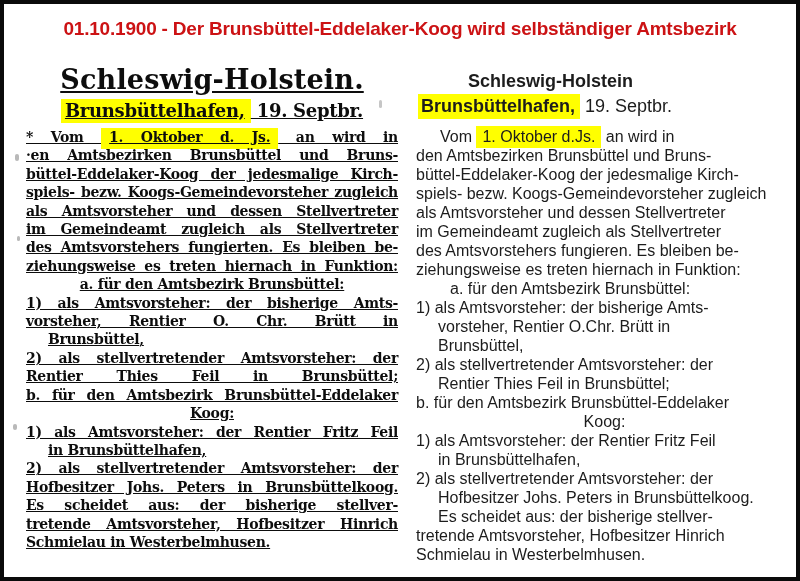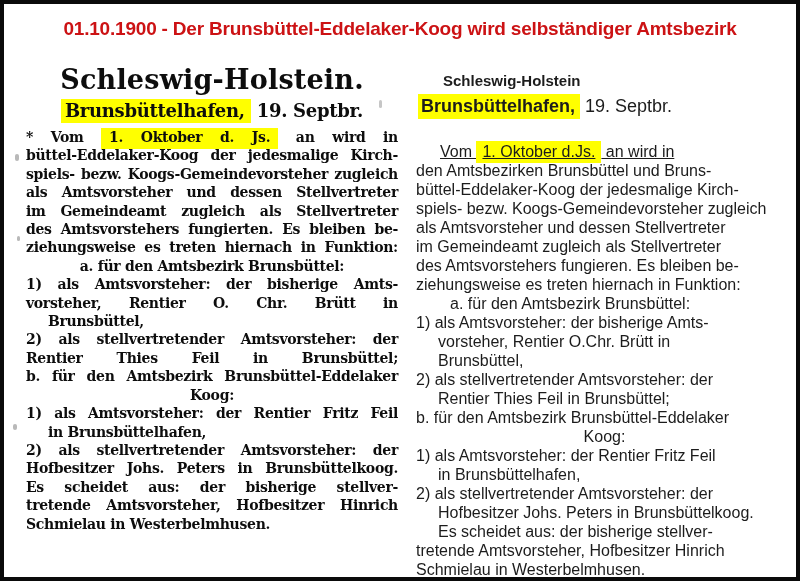--- a/index.html
+++ b/index.html
@@ -13,20 +13,21 @@
     position:absolute;top:14px;left:0;width:100%;text-align:center;
     font-family:"Liberation Sans",sans-serif;font-weight:bold;
     font-size:19px;letter-spacing:-0.2px;color:var(--title-color,#cc1214);
     white-space:nowrap;
   }
   
   .scan{
     position:absolute;left:22px;top:60px;width:372px;
     font-family:"DejaVu Serif",serif;font-weight:bold;color:#0d0d0d;
     letter-spacing:-0.3px;
+    text-decoration:underline;
   }
   .scan .heading{
     text-align:center;font-size:27px;line-height:32px;margin-bottom:4px;
     letter-spacing:0.2px;
   }
   .scan .dateline{
     text-align:center;font-size:18px;line-height:22px;margin-bottom:6px;
     white-space:nowrap;
   }
   .scan .dateline .place{background:var(--hl,#ffff00);padding:1px 6px 2px 4px;}
@@ -39,27 +40,27 @@
   .scan .c-ci{margin-left:22px;text-align-last:left;}
   .scan .c-sub{text-align-last:center;}
   .scan .c-center{text-align-last:center;}
   .scan .c-plain{text-align-last:left;}
   
   .trans{
     position:absolute;left:412px;top:64px;width:377px;
     font-family:"Liberation Sans",sans-serif;color:#1c1c1c;
   }
   .trans .heading{
-    font-weight:bold;font-size:15px;line-height:26px;margin-left:27px;
+    font-weight:bold;font-size:18px;line-height:26px;margin-left:52px;
     white-space:nowrap;
   }
   .trans .dateline{font-size:18px;line-height:24px;margin-left:2px;white-space:nowrap;}
   .trans .dateline .place{font-weight:bold;background:var(--hl,#ffff00);padding:2px 5px 3px 3px;}
   .trans .ln{font-size:16px;line-height:19px;white-space:nowrap;}
-  .trans .opening{margin-top:24px;padding-left:24px;text-decoration:underline;}
+  .trans .opening{margin-top:9px;padding-left:24px;}
   .trans .opening .hl{background:var(--hl,#ffff00);padding:2px 6px 3px 6px;}
   .trans .c-ind{margin-left:22px;}
   .trans .c-sub{margin-left:34px;}
   .trans .c-center{text-align:center;white-space:normal;}
   
   .speck{position:absolute;background:#b9b9b9;border-radius:2px;}
   .s1{left:11px;top:150px;width:4px;height:7px;}
   .s2{left:13px;top:232px;width:3px;height:5px;}
   .s3{left:9px;top:420px;width:4px;height:6px;}
   .s4{left:375px;top:96px;width:3px;height:8px;background:#c6c6c6;}
@@ -69,20 +70,21 @@
 
 <div id="page">
 
   <div class="headline">01.10.1900 - Der Brunsbüttel-Eddelaker-Koog wird selbständiger Amtsbezirk</div>
 
   <div class="scan">
     <div class="heading">Schleswig-Holstein.</div>
     <div class="dateline"><span class="place">Brunsbüttelhafen,</span><span> 19. Septbr.</span></div>
     <div class="ln opening"><span>* Vom </span><span class="hl">1. Oktober d. Js.</span><span> an wird in</span></div>
     <div>
+        <div class="ln">·en Amtsbezirken Brunsbüttel und Bruns-</div>
         <div class="ln">büttel-Eddelaker-Koog der jedesmalige Kirch-</div>
         <div class="ln">spiels- bezw. Koogs-Gemeindevorsteher zugleich</div>
         <div class="ln">als Amtsvorsteher und dessen Stellvertreter</div>
         <div class="ln">im Gemeindeamt zugleich als Stellvertreter</div>
         <div class="ln">des Amtsvorstehers fungierten. Es bleiben be-</div>
         <div class="ln">ziehungsweise es treten hiernach in Funktion:</div>
         <div class="ln c-sub">a. für den Amtsbezirk Brunsbüttel:</div>
         <div class="ln">1) als Amtsvorsteher: der bisherige Amts-</div>
         <div class="ln c-jc">vorsteher, Rentier O. Chr. Brütt in</div>
         <div class="ln c-ci">Brunsbüttel,</div>

